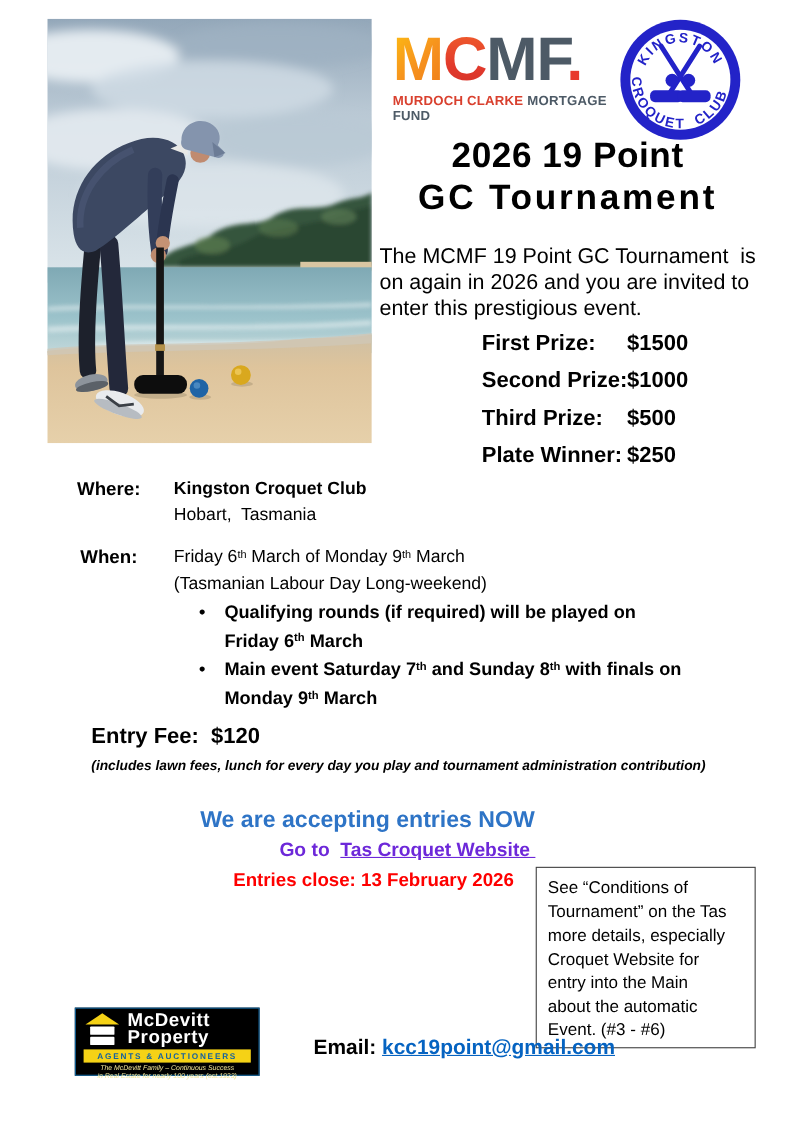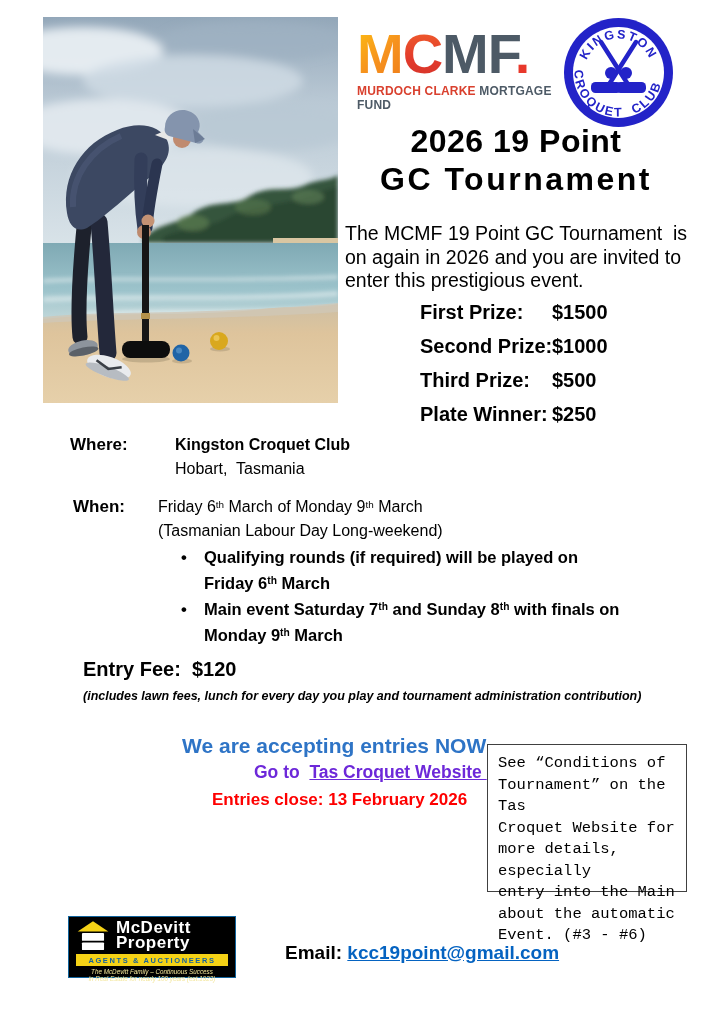--- a/index.html
+++ b/index.html
@@ -29,44 +29,44 @@
   .kcc text { font-family:"Liberation Sans", sans-serif; }
 
   
   .title { position:absolute; left:345px; top:122px; width:342px; text-align:center;
            font-weight:bold; font-size:32px; line-height:38px; }
   .title-line1 { letter-spacing:0.5px; }
   .title-line2 { letter-spacing:2.5px; }
 
   .intro { position:absolute; left:345px; top:222px; width:372px; font-size:19.5px; line-height:23.5px; }
 
-  .prizes { position:absolute; left:420px; top:301px; width:270px; }
+  .prizes { position:absolute; left:438px; top:301px; width:270px; }
   .prow { position:relative; height:34px; font-size:20px; font-weight:bold; }
   .pvalue { position:absolute; left:132px; top:0; }
 
-  .where { position:absolute; left:70px; top:433px; display:grid; grid-template-columns:88px auto; font-size:16px; line-height:24px;gap:17px; }
+  .where { position:absolute; left:70px; top:433px; display:grid; grid-template-columns:88px auto; font-size:16px; line-height:24px; }
   .when  { position:absolute; left:73px; top:495px; display:grid; grid-template-columns:85px auto; font-size:16px; line-height:24px; }
   .dlabel { font-weight:bold; font-size:17px; }
   .strong { font-weight:bold; }
 
   .bullets { position:absolute; left:181px; top:544px; width:470px; }
   .bullet { display:flex; }
   .bmark { width:23px; font-size:16.5px; font-weight:bold; line-height:26px; }
   .btext { font-size:16.5px; font-weight:bold; line-height:26px; }
 
   .fee { position:absolute; left:83px; top:658px; font-size:20px; font-weight:bold; }
   .fee-note { position:absolute; left:83px; top:689px; font-size:12.5px; font-style:italic; font-weight:bold; width:560px; }
 
   .accepting { position:absolute; left:182px; top:734px; font-size:21px; font-weight:bold; color:#2e74c6; }
   .goto { position:absolute; left:254px; top:762px; font-size:17.5px; font-weight:bold; color:#6d28d9; }
   .goto-link { text-decoration:underline; }
   .closing { position:absolute; left:212px; top:790px; font-size:17px; font-weight:bold; color:#fe0000; }
 
-  .conditions { position:absolute; left:487px; top:744px; width:200px; height:148px; box-sizing:border-box;
-                border:1px solid #404040; padding:8px 4px 0 10px; font-size:15.5px; line-height:21.5px;font-family:Liberation Mono, monospace; }
+  .conditions { position:absolute; left:487px; top:788px; width:200px; height:165px; box-sizing:border-box;
+                border:1px solid #404040; padding:8px 4px 0 10px; font-size:15.5px; line-height:21.5px; }
 
   
   .mcd { position:absolute; left:68px; top:916px; width:168px; height:62px; box-sizing:border-box;
          background:#000000; border:1px solid #10639c; padding:3px 7px 2px; display:flex; flex-direction:column; }
   .mcd-top { display:flex; align-items:flex-start; }
   .mcd-house { flex:0 0 auto; margin-top:1px; }
   .mcd-names { margin-left:6px; color:#fff; font-weight:bold; font-size:17px; line-height:15px; letter-spacing:0.5px; }
   .mcd-banner { margin-top:2px; background:#f5d216; color:#15629f; font-weight:bold; font-size:7.5px;
                 letter-spacing:1.6px; text-align:center; padding:1.5px 0; }
   .mcd-tagline { margin-top:1.5px; color:#f3e69a; font-style:italic; font-size:6.3px; line-height:7.5px; text-align:center; }
@@ -263,21 +263,21 @@
     </div>
   </div>
 
   <div class="fee" data-bind="entry.fee">Entry Fee:  $120</div>
   <div class="fee-note" data-bind="entry.note">(includes lawn fees, lunch for every day you play and tournament administration contribution)</div>
 
   <div class="accepting" data-bind="cta.accepting">We are accepting entries NOW</div>
   <div class="goto"><span data-bind="cta.goto_prefix">Go to  </span><span class="goto-link" data-bind="cta.goto_link">Tas Croquet Website </span></div>
   <div class="closing" data-bind="cta.closing">Entries close: 13 February 2026</div>
 
-  <div class="conditions" data-bind-lines="conditions_lines"><div>See “Conditions of</div><div>Tournament” on the Tas</div><div>Croquet Website for</div><div>more details, especially</div><div>entry into the Main</div><div>about the automatic</div><div>Event. (#3 - #6)</div></div>
+  <div class="conditions" data-bind-lines="conditions_lines"><div>See “Conditions of</div><div>Tournament” on the Tas</div><div>more details, especially</div><div>Croquet Website for</div><div>entry into the Main</div><div>about the automatic</div><div>Event. (#3 - #6)</div></div>
 
   <div class="mcd">
     <div class="mcd-top">
       <svg class="mcd-house" width="34" height="31" viewBox="0 0 40 36">
         <polygon points="20,0 38,12 2,12" fill="#f5d216"></polygon>
         <rect x="7" y="14" width="26" height="9" rx="1" fill="#ffffff"></rect>
         <rect x="7" y="25" width="26" height="9" rx="1" fill="#ffffff"></rect>
       </svg>
       <div class="mcd-names">
         <div data-bind="footer.mcdevitt.name_line1">McDevitt</div>

